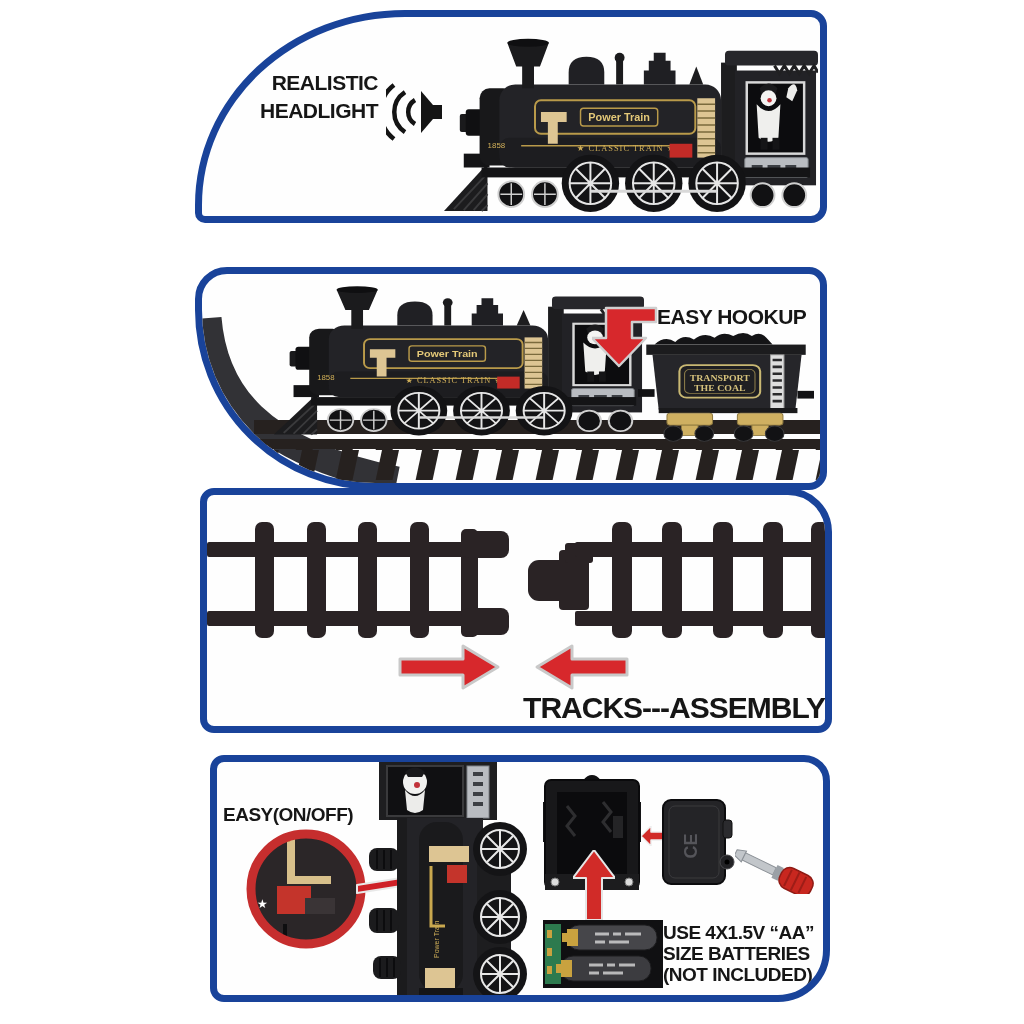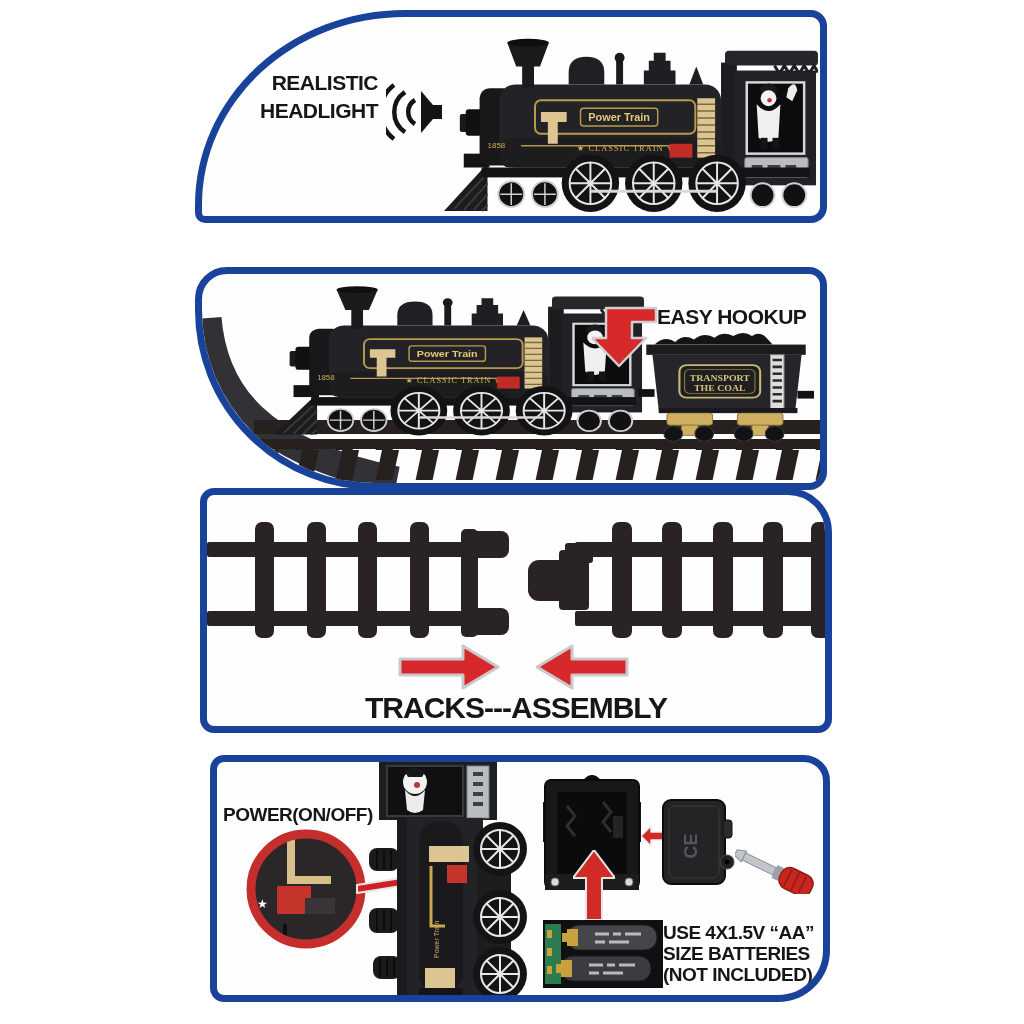--- a/index.html
+++ b/index.html
@@ -11,21 +11,21 @@
   #panel2{left:195px;top:240px;width:632px;height:223px;
           border-radius:32px 18px 18px 180px;margin-top:27px;}
   #panel3{left:200px;top:488px;width:632px;height:245px;
           border-radius:14px 44px 14px 14px;}
   #panel4{left:210px;top:755px;width:620px;height:247px;
           border-radius:14px 26px 52px 14px;}
   .abs{position:absolute;}
   .feature-text{color:#161616;font-weight:bold;letter-spacing:-0.5px;}
   #p1text{left:14px;top:52px;width:162px;text-align:right;font-size:21px;line-height:28px;}
   #p2label{left:455px;top:31px;font-size:21px;white-space:nowrap;}
-  #p3label{left:0;top:196px;width:100%;text-align:center;font-size:30px;letter-spacing:-1px;}
+  #p3label{left:0;top:196px;width:100%;text-align:right;font-size:30px;letter-spacing:-1px;}
   #p4power{left:6px;top:42px;font-size:19px;white-space:nowrap;}
   #p4note{left:446px;top:160px;font-size:19px;line-height:21px;white-space:nowrap;}
   svg{display:block;}
 </style>
 </head>
 <body>
 
 <div id="stage">
 
   <svg width="0" height="0" style="position:absolute">
@@ -212,21 +212,21 @@
         <rect x="556" y="27" width="20" height="116" rx="7"></rect>
         <rect x="604" y="27" width="20" height="116" rx="7"></rect>
       </g>
       <polygon points="193,164 256,164 256,151 291,172 256,193 256,180 193,180" fill="#d7282c" stroke="#c9c9c9" stroke-width="3" stroke-linejoin="round"></polygon>
       <polygon points="420,164 365,164 365,151 330,172 365,193 365,180 420,180" fill="#d7282c" stroke="#c9c9c9" stroke-width="3" stroke-linejoin="round"></polygon>
     </svg>
     <div id="p3label" class="abs feature-text">TRACKS---ASSEMBLY</div>
   </div>
 
   <div id="panel4" class="panel">
-    <div id="p4power" class="abs feature-text">POWER(ON/OFF)</div>
+    <div id="p4power" class="abs feature-text">EASY(ON/OFF)</div>
 
     <svg class="abs" style="left:28px;top:66px" width="122" height="122" viewBox="0 0 122 122">
       <defs>
           <clipPath id="magClip">
             <circle cx="61" cy="61" r="53"></circle>
           </clipPath>
         </defs>
       <circle cx="61" cy="61" r="53" fill="#2b2628"></circle>
       <g clip-path="url(#magClip)">
         <path d="M46,6 V 52 H 86" stroke="#d8c08b" stroke-width="8" fill="none"></path>

